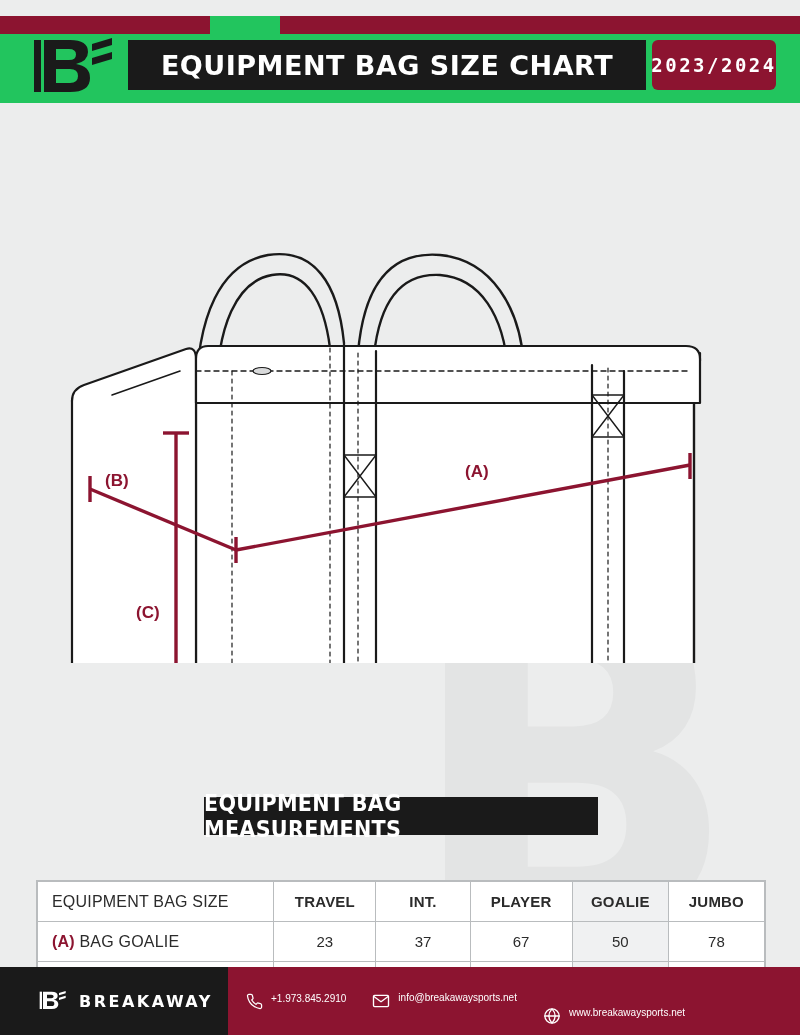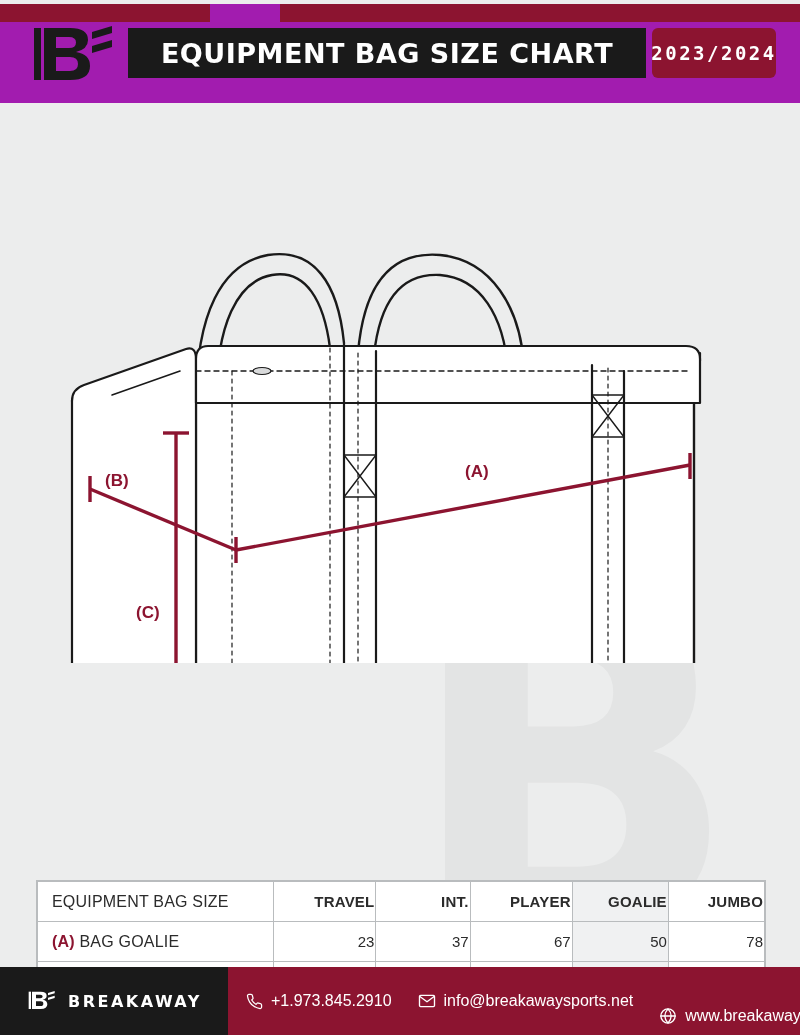--- a/index.html
+++ b/index.html
@@ -18,24 +18,24 @@
     position: relative;
     width: 800px;
     height: 1035px;
     background: #eceded;
     overflow: hidden;
   }
 
   
   .header {
     position: absolute;
-    top: 4px; left: 0;
+    top: 16px; left: 0;
     width: 800px;
     height: 128px;
-    background: #a21caf;
+    background: #22c55e;
   }
   .header-left-block {
     position: absolute;
     top: 0; left: 0;
     width: 210px;
     height: 18px;
     background: #8c1430;
   }
   .header-right-block {
     position: absolute;
@@ -159,21 +159,21 @@
   table.size-table {
     border-collapse: collapse;
     width: 728px;
     table-layout: fixed;
   }
   table.size-table th, table.size-table td {
     border: 1px solid #b9bcbe;
     height: 37px;
     font-size: 15px;
     color: #2b2b2b;
-    text-align: right;
+    text-align: center;
     font-weight: normal;
   }
   table.size-table thead th {
     font-weight: bold;
     font-size: 15px;
     letter-spacing: 0.2px;
   }
   table.size-table thead th.first-col,
   table.size-table td.first-col {
     text-align: left;
@@ -196,21 +196,21 @@
   
   .footer {
     position: absolute;
     bottom: 0; left: 0;
     width: 800px;
     height: 68px;
     background: #1a1a1a;
   }
   .footer-brand {
     position: absolute;
-    left: 0; top: 0;
+    left: 11px; top: 0;
     width: 228px;
     height: 68px;
     display: flex;
     align-items: center;
     padding-left: 26px;
     box-sizing: border-box;
     text-align: center;
   }
   .footer-brand .fb-text {
     color: #ffffff;
@@ -224,23 +224,23 @@
     position: absolute;
     left: 228px; top: 0;
     width: 572px;
     height: 68px;
     background: #8c1430;
     display: flex;
     align-items: center;
   }
   .contact {
     display: flex;
-    align-items: center;
+    align-items: flex-start;
     color: #ffffff;
-    font-size: 16px;
+    font-size: 10px;
     white-space: nowrap;
   }
   .contact .ctext { margin-left: 8px; }
   .c-phone { margin-left: 18px; }
   .c-email { margin-left: 26px; }
   .c-web   { margin-left: 26px; margin-top: 30px; }
   svg { display: block; }
 </style>
 </head>
 <body>
@@ -333,20 +333,23 @@
         </g>
 
         <g font-family="Liberation Sans, sans-serif" font-size="17" font-weight="bold" fill="#8c1430">
           <text x="465" y="374">(A)</text>
           <text x="105" y="383">(B)</text>
           <text x="136" y="515">(C)</text>
         </g>
       </svg>
     </div>
 
+    <div class="section-title">
+      <span>EQUIPMENT BAG MEASUREMENTS</span>
+    </div>
 
 
     <div class="table-wrap">
       <table class="size-table">
         <colgroup>
           <col style="width:236px">
           <col style="width:102px">
           <col style="width:94px">
           <col style="width:102px">
           <col style="width:96px">

